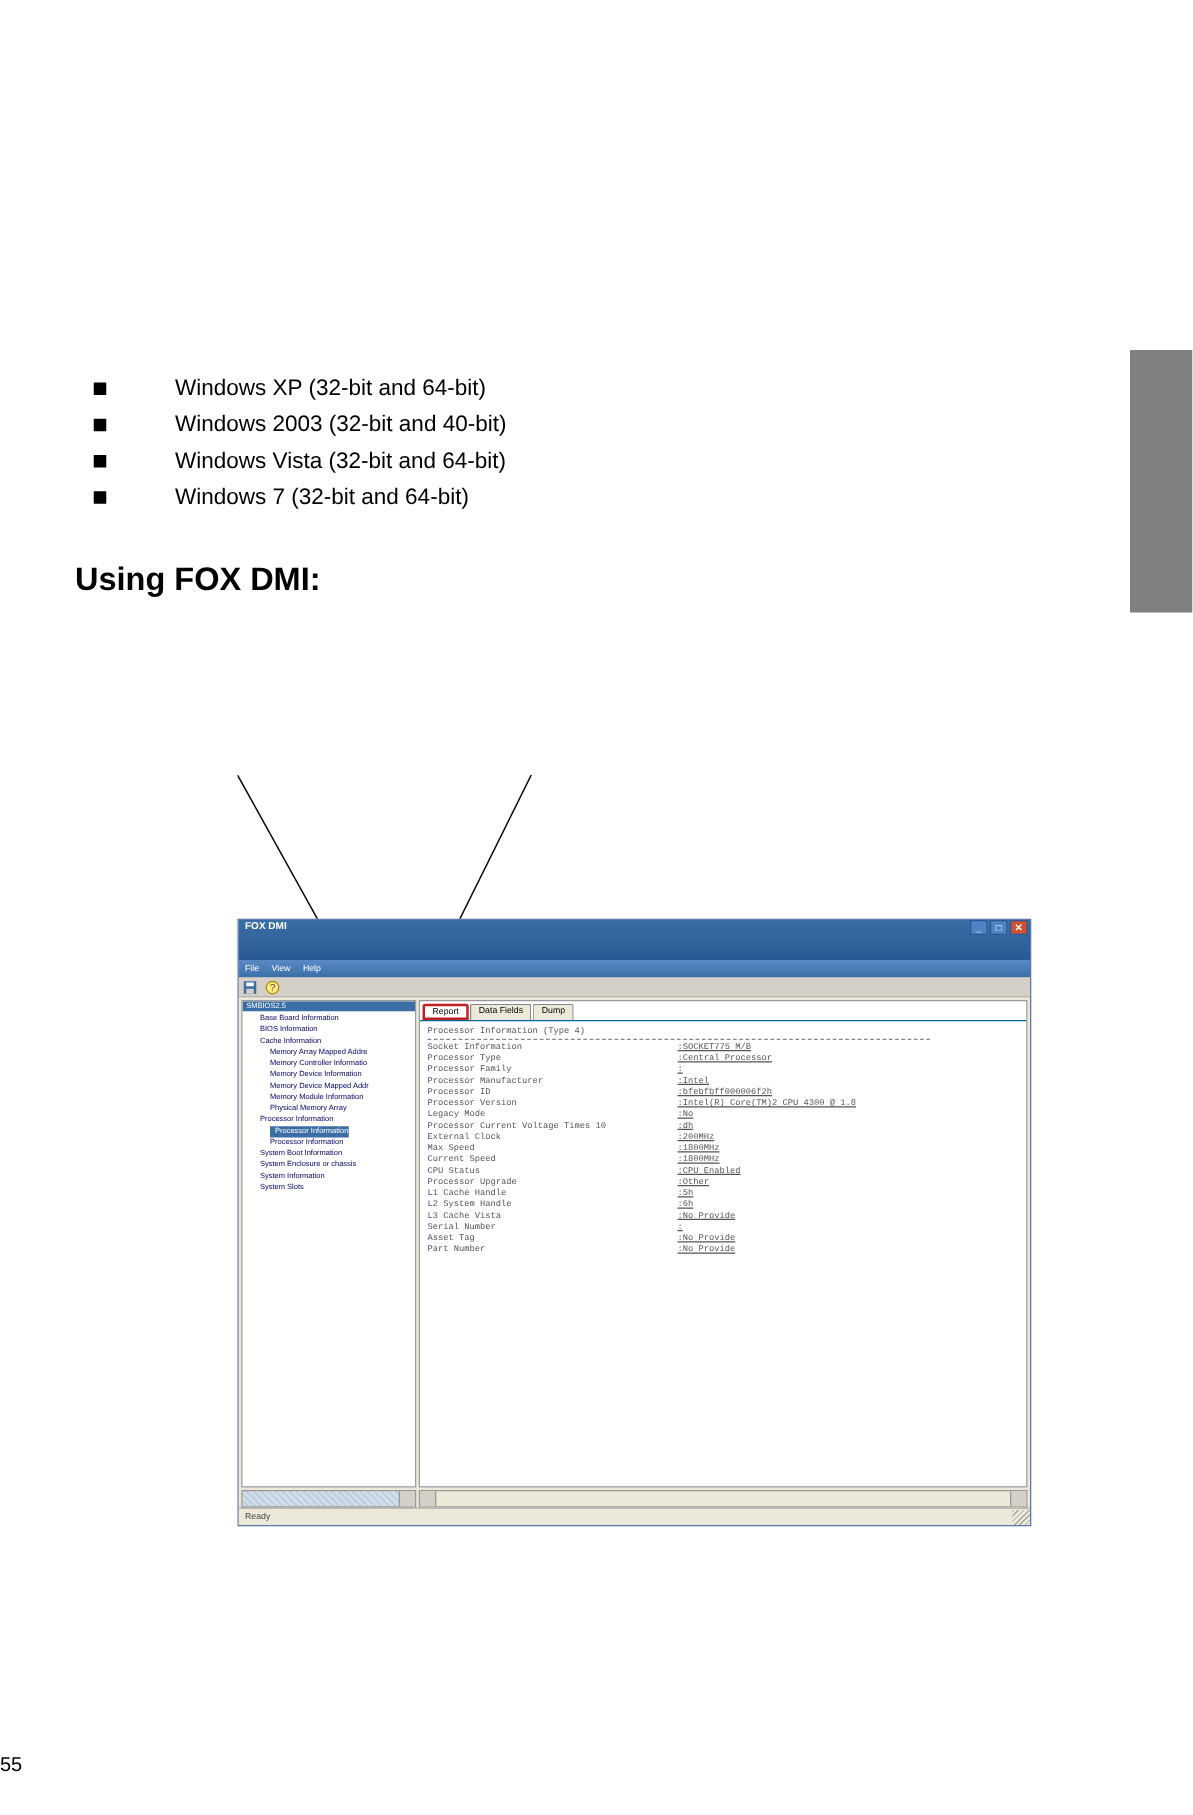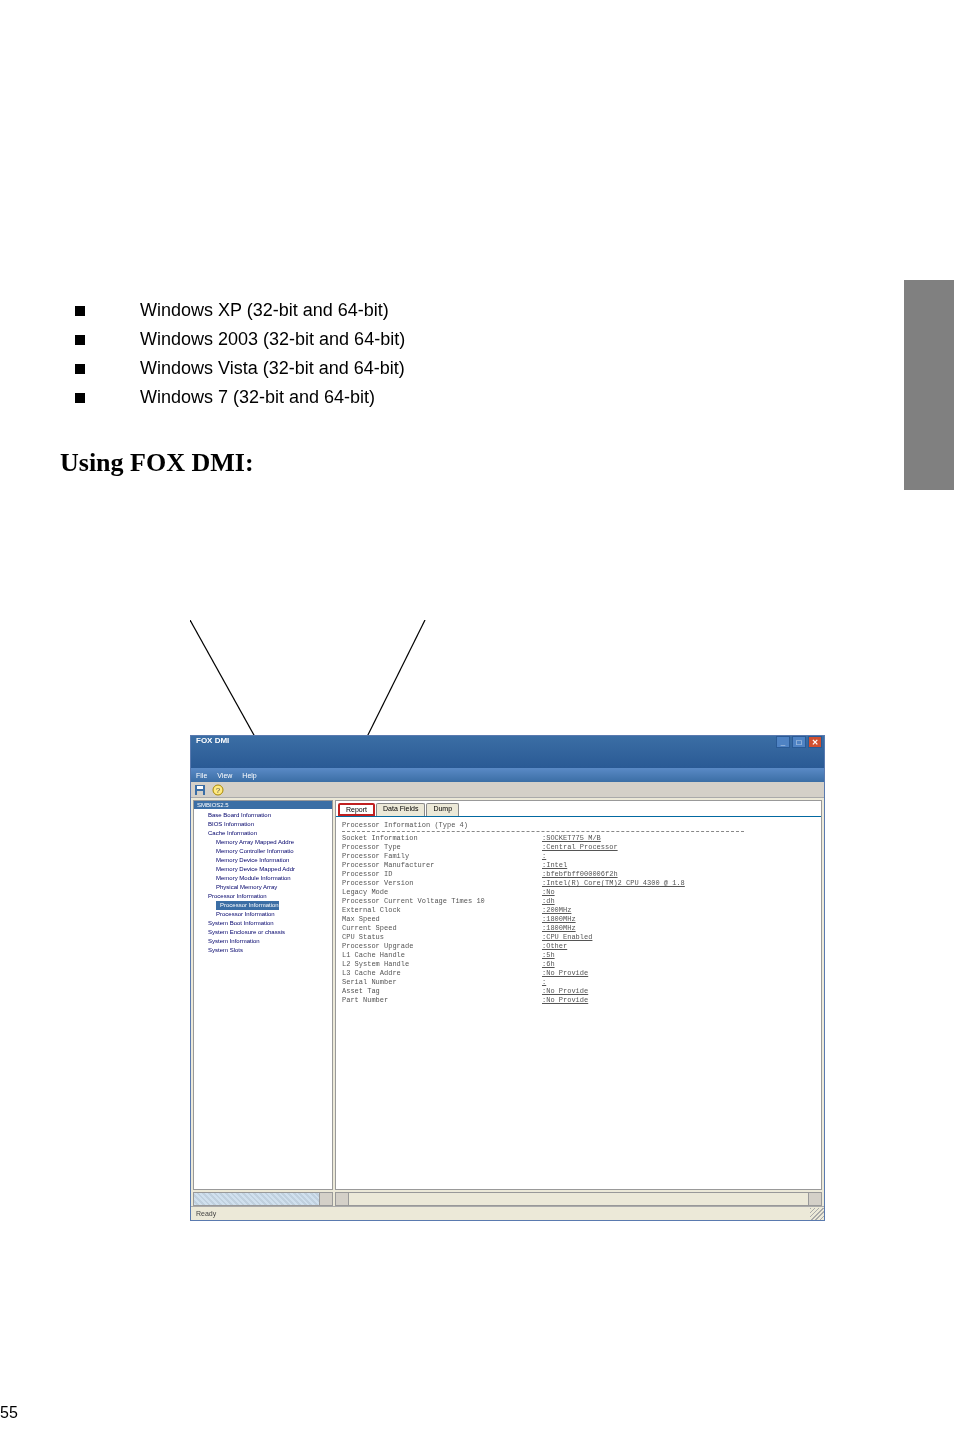--- a/index.html
+++ b/index.html
@@ -28,21 +28,20 @@
       height: 10px;
       background: #000;
       margin-right: 55px;
       margin-top: 5px;
       flex-shrink: 0;
     }
     .heading {
       font-size: 26px;
       font-weight: bold;
       margin-top: 40px;
-      font-family: Liberation Serif, serif;
     }
     .sidebar-tab {
       position: absolute;
       right: 0;
       top: 280px;
       width: 50px;
       height: 210px;
       background: #808080;
     }
     .screenshot-area {
@@ -240,21 +239,21 @@
 <body>
 
 <div class="content">
   <div class="bullet-list">
     <div class="bullet-item">
         <span class="bullet-mark"></span>
         <span>Windows XP (32-bit and 64-bit)</span>
       </div>
     <div class="bullet-item">
         <span class="bullet-mark"></span>
-        <span>Windows 2003 (32-bit and 64-bit)</span>
+        <span>Windows 2003 (32-bit and 40-bit)</span>
       </div>
     <div class="bullet-item">
         <span class="bullet-mark"></span>
         <span>Windows Vista (32-bit and 64-bit)</span>
       </div>
     <div class="bullet-item">
         <span class="bullet-mark"></span>
         <span>Windows 7 (32-bit and 64-bit)</span>
       </div>
   </div>
@@ -384,21 +383,21 @@
               </div>
               <div class="row">
                 <span class="k">L1 Cache Handle</span>
                 <span class="v">:5h</span>
               </div>
               <div class="row">
                 <span class="k">L2 System Handle</span>
                 <span class="v">:6h</span>
               </div>
               <div class="row">
-                <span class="k">L3 Cache Addre</span>
+                <span class="k">L3 Cache Vista</span>
                 <span class="v">:No Provide</span>
               </div>
               <div class="row">
                 <span class="k">Serial Number</span>
                 <span class="v">:</span>
               </div>
               <div class="row">
                 <span class="k">Asset Tag</span>
                 <span class="v">:No Provide</span>
               </div>

